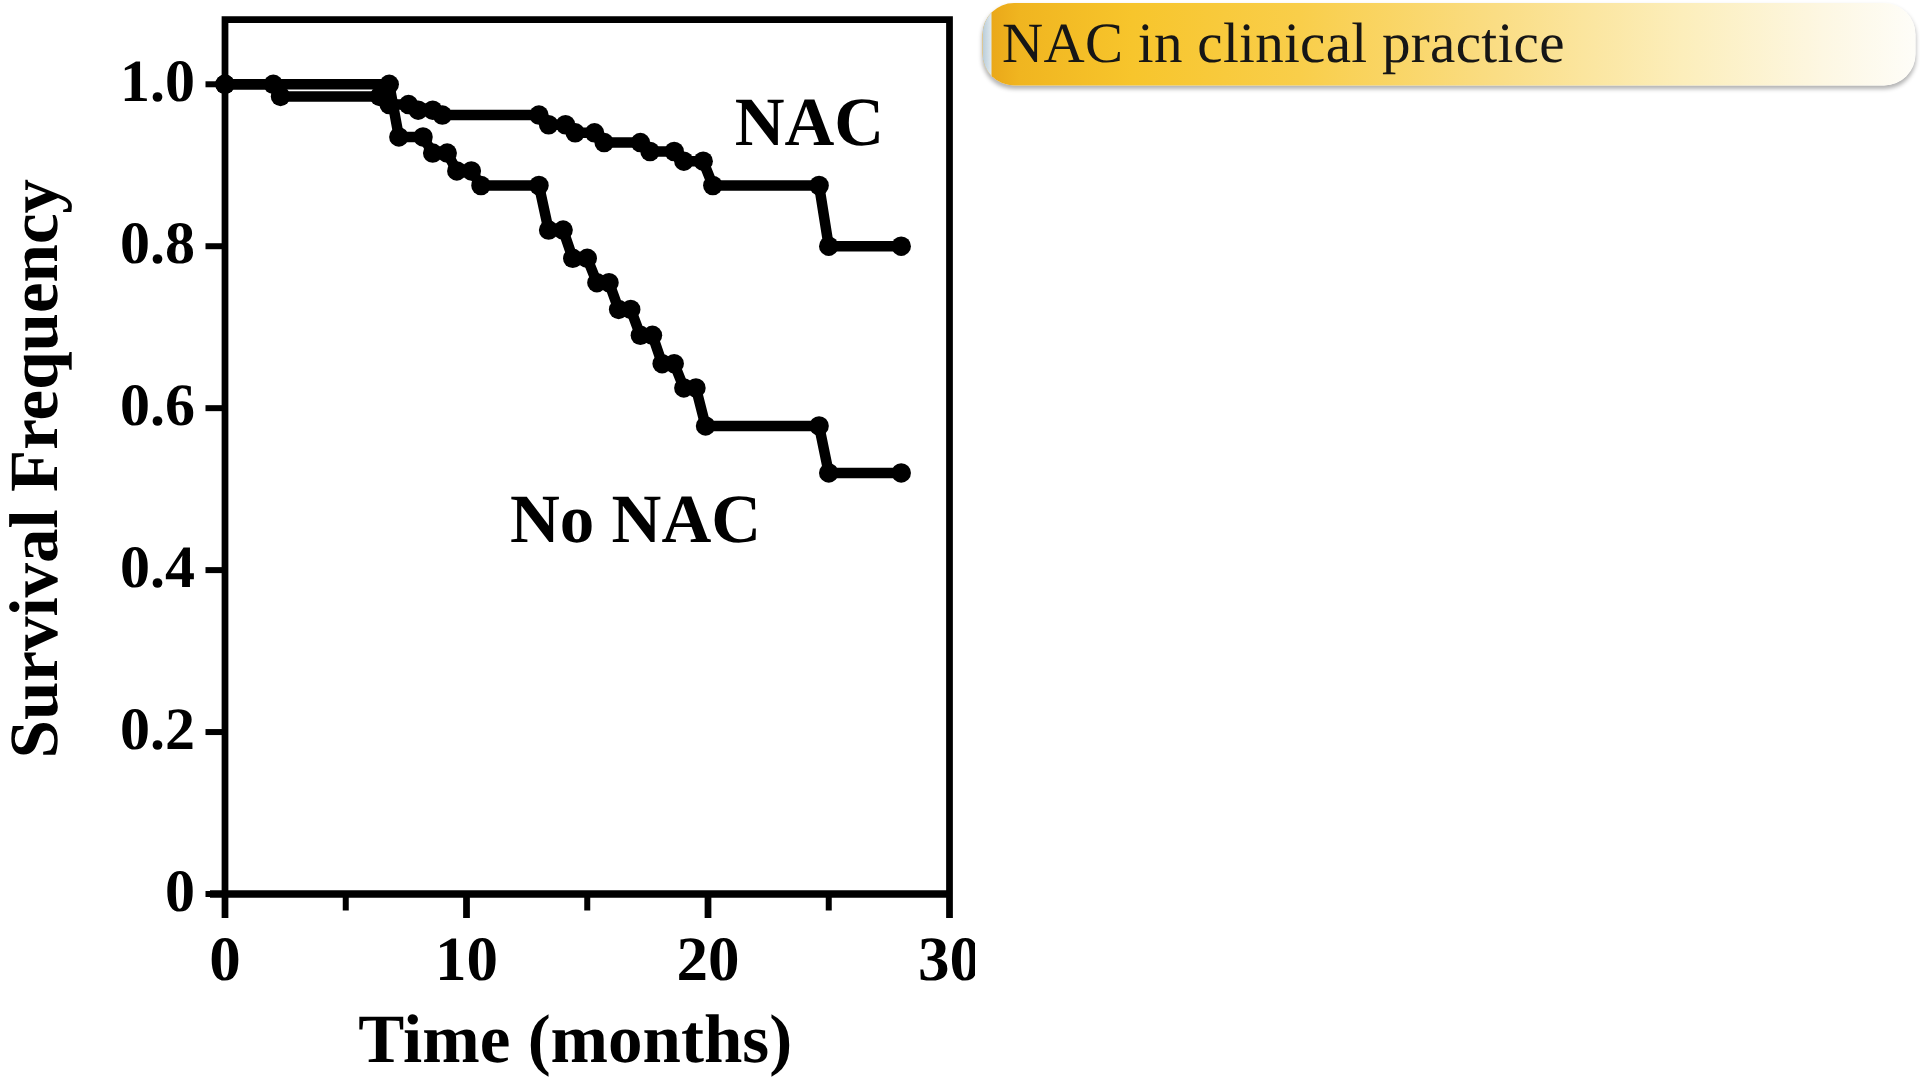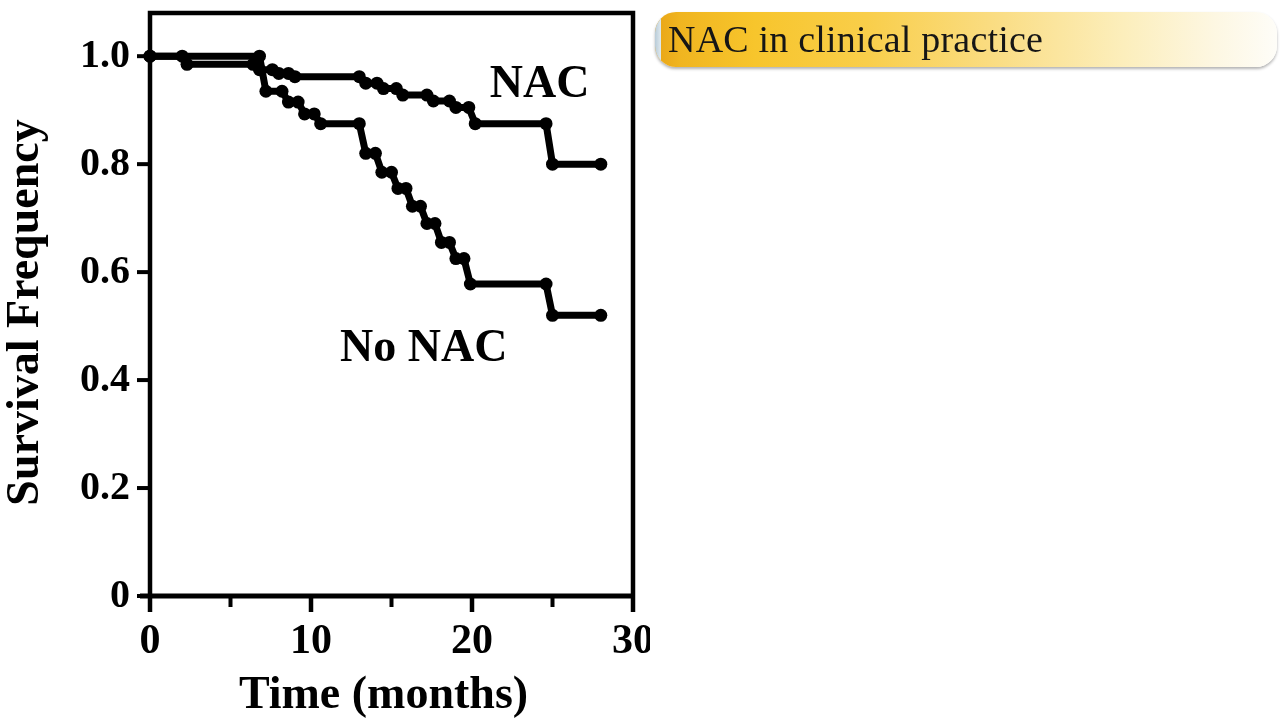--- a/index.html
+++ b/index.html
@@ -27,21 +27,21 @@
   
   #slide-panel {
     position: absolute;
     left: 650px; top: 0;
     width: 630px; height: 720px;
     background: #ffffff;
   }
 
   #slide-title-bar {
     position: absolute;
-    left: 5px; top: 12px;
+    left: 5px; top: 2px;
     width: 622px; height: 55px;
     background: linear-gradient(to right,
         #e8a417 0%, #f0b520 4%, #f7c52c 16%,
         #f9ce4a 34%, #fadd84 55%, #fceebb 75%,
         #fdf7e2 90%, #fefdf8 100%);
     box-shadow: 0 2px 3px rgba(0,0,0,0.30);
     overflow: hidden;
     border-radius: 21px;
   }
   #slide-title-bar::before {

